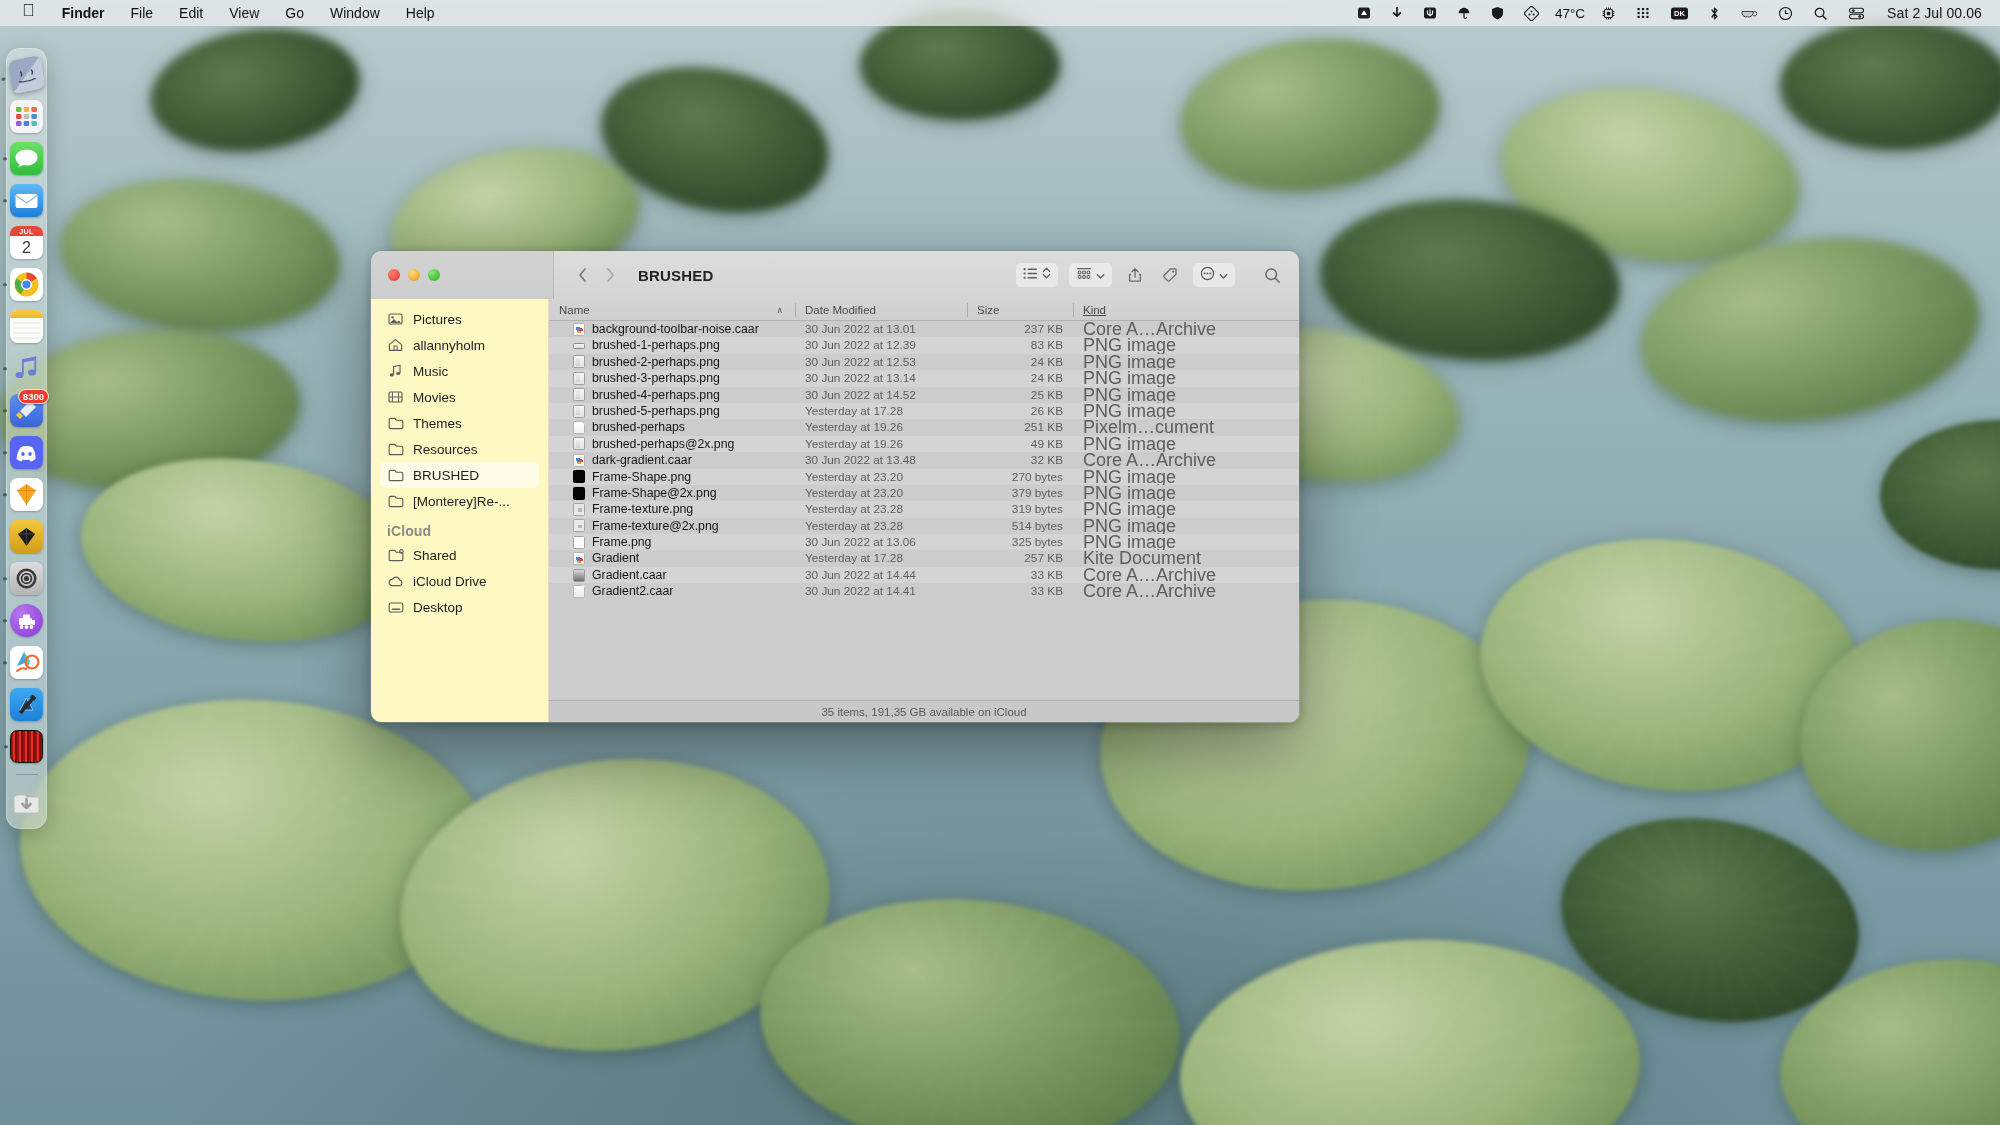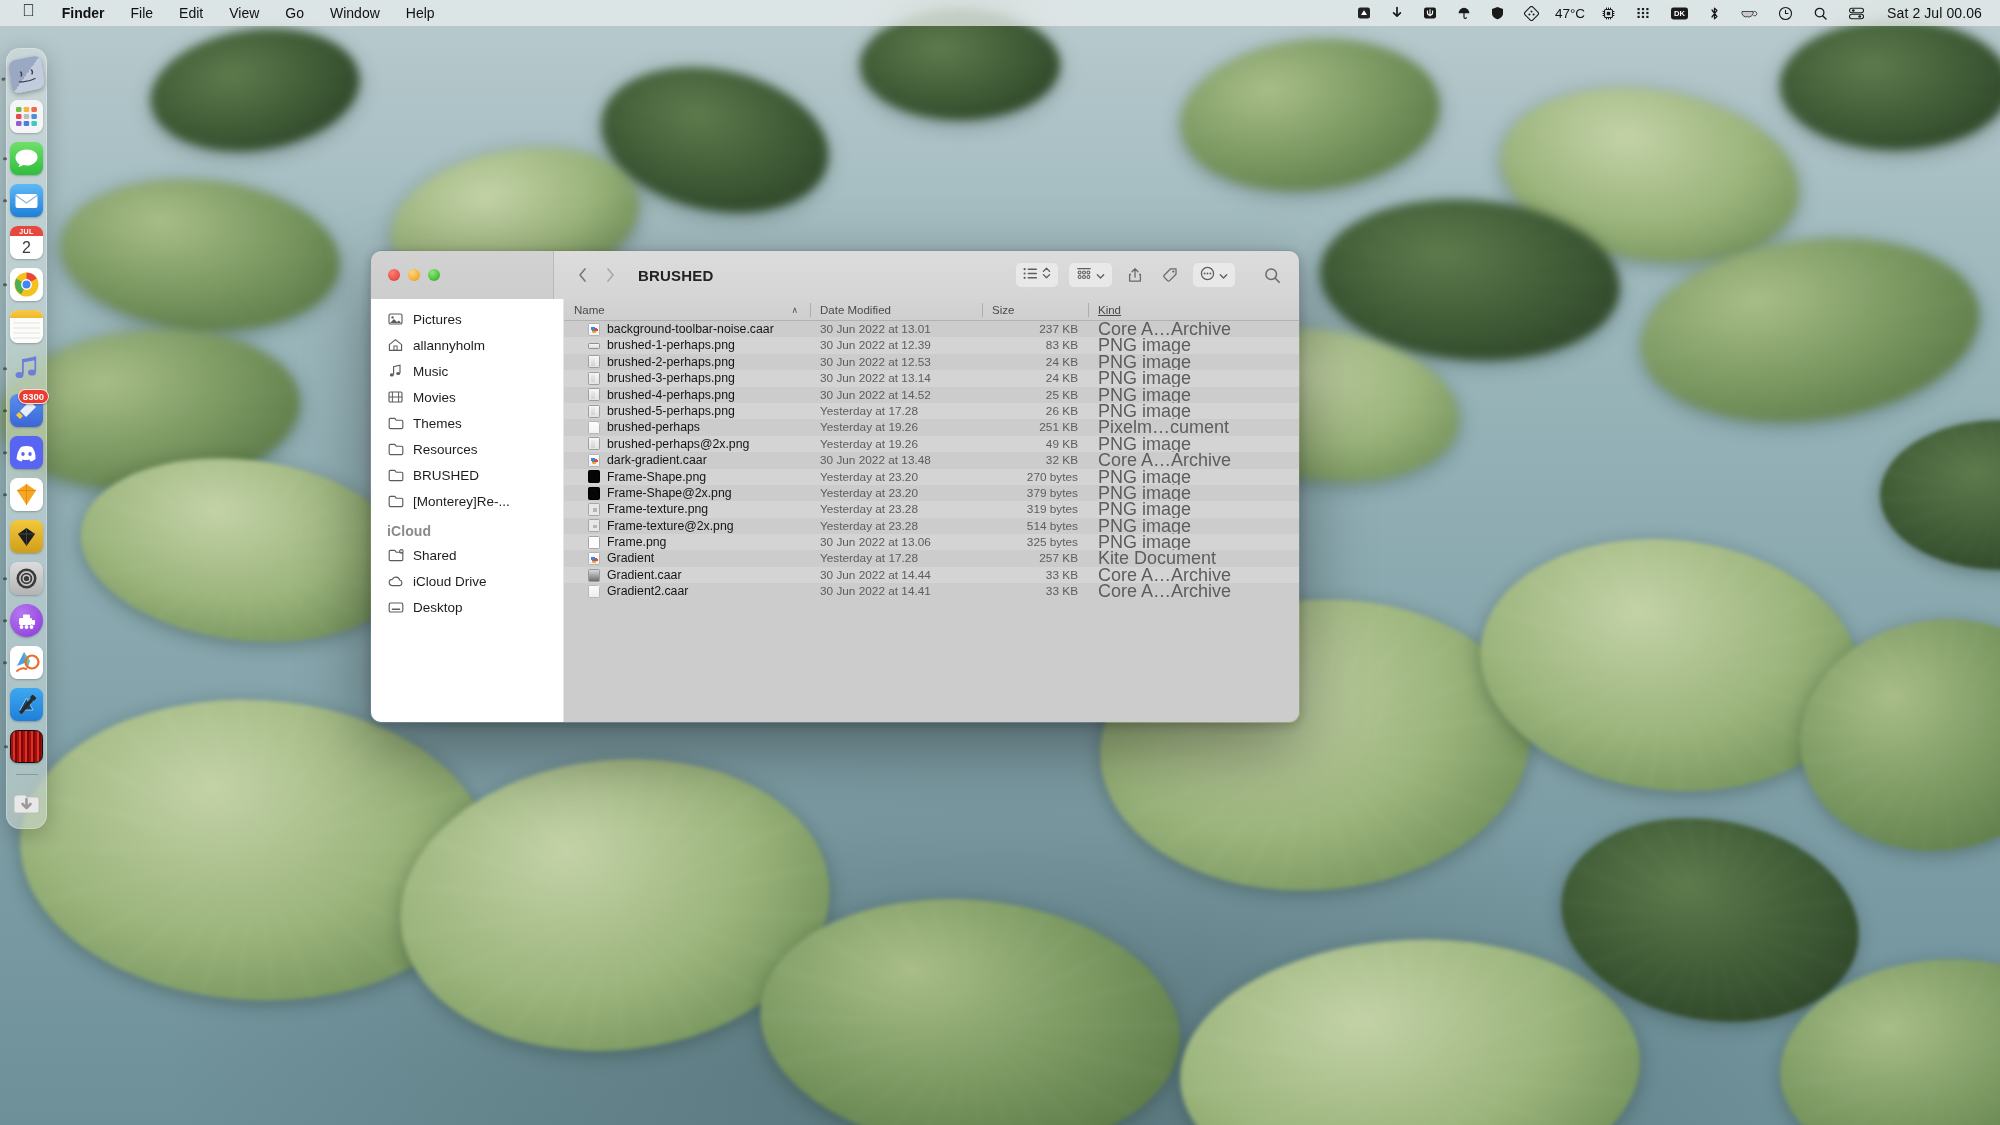--- a/index.html
+++ b/index.html
@@ -119,21 +119,21 @@
     padding:0 7px; border-radius:6px; background:rgba(255,255,255,.42);
     border:.5px solid rgba(0,0,0,.07);
     color:#5e5e5e;
   }
   .tb-plain { height:26px; width:26px; display:flex; align-items:center; justify-content:center; color:#6a6a6a; }
 
   .fw-body { flex:1; display:flex; min-height:0; }
 
   
   .fw-sidebar {
-    width:193px; flex:none; background:#ffffff;
+    width:178px; flex:none; background:#fef9c3;
     padding:7px 9px 0 9px; overflow:hidden;
     border-right:.5px solid rgba(0,0,0,.10);
   }
   .sb-row {
     display:flex; align-items:center; gap:9px;
     height:26px; padding:0 7px; border-radius:6px;
     font-size:13.5px; color:#1d1d1d; white-space:nowrap; overflow:hidden;
   }
   .sb-row.sel { background:rgba(255,255,255,.62); }
   .sb-ico { width:17px; height:17px; flex:none; display:flex; align-items:center; justify-content:center; color:#5c5c5c; }
@@ -912,15 +912,16 @@
             <div class="cell c-name">
               <span class="ficon grad2"></span>
               <span>Gradient2.caar</span>
             </div>
             <div class="cell c-date">30 Jun 2022 at 14.41</div>
             <div class="cell c-size">33 KB</div>
             <div class="cell c-kind">Core A…Archive</div>
           </div>
         </div>
 
+      <div class="statusbar">35 items, 191,35 GB available on iCloud</div>
     </div>
   </div>
 </div>
 
 </body></html>

